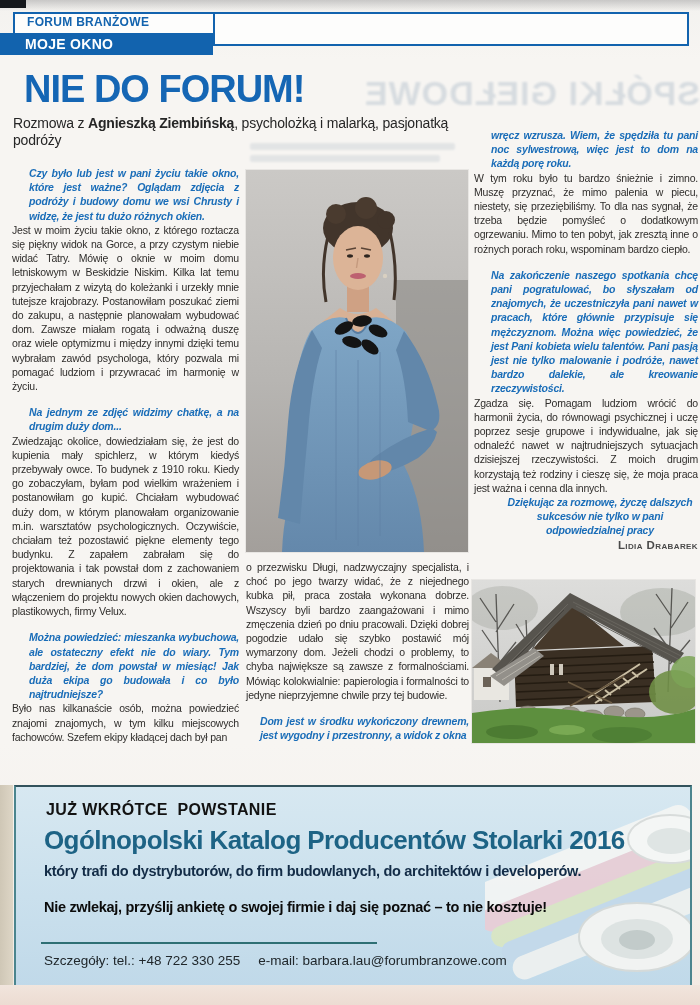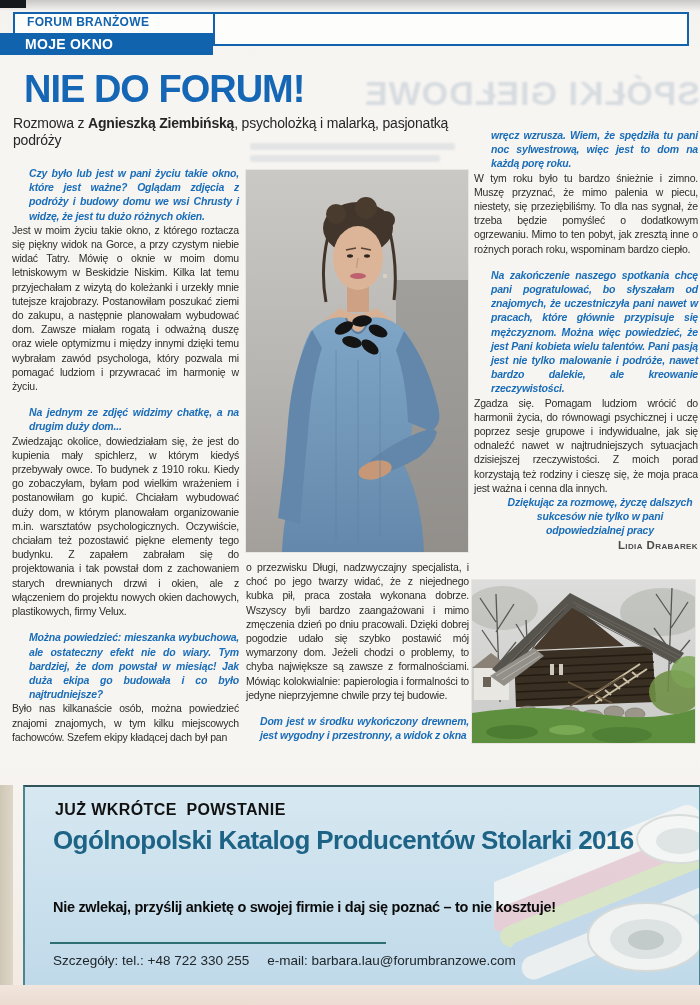--- a/index.html
+++ b/index.html
@@ -36,21 +36,21 @@
   .q{color:#1a6db8;font-weight:700;font-style:italic;padding-left:17px;}
   .col p + .q{margin-top:12px;}
   .col-mid .q{margin-top:11px;padding-left:14px;}
   .closing{margin-top:14px;color:#1a6db8;font-weight:700;font-style:italic;text-align:center;padding-left:28px;}
   .byline{margin-top:4px;text-align:right;font-variant:small-caps;font-weight:700;font-size:11.5px;color:#4a4a4a;letter-spacing:.4px;}
   
   .portrait{position:absolute;left:246px;top:170px;width:222px;height:382px;box-shadow:0 0 0 1px rgba(0,0,0,.06);}
   .barn{position:absolute;left:472px;top:580px;width:223px;height:163px;box-shadow:0 0 0 1px rgba(0,0,0,.06);}
   .portrait svg,.barn svg{display:block;width:100%;height:100%;}
   
-  .ad{position:absolute;left:23px;top:785px;width:678px;height:204px;box-sizing:border-box;
+  .ad{position:absolute;left:14px;top:785px;width:678px;height:204px;box-sizing:border-box;
       border:2px solid #4b858e;border-top-color:#32525c;
       background:linear-gradient(180deg,#d7e8f1 0%,#cae0ed 55%,#c0d9e9 100%);overflow:hidden;}
   .ad-mags{position:absolute;right:0;top:0;width:205px;height:194px;}
   .ad-kicker{position:absolute;left:30px;top:14px;font-size:16px;font-weight:700;color:#121212;letter-spacing:.4px;white-space:pre-wrap;}
   .ad-title{position:absolute;left:28px;top:38px;font-size:26px;font-weight:700;color:#1d6385;letter-spacing:-.6px;white-space:nowrap;}
   .ad-line1{position:absolute;left:28px;top:76px;font-size:14.5px;font-weight:700;color:#132c47;letter-spacing:-.3px;}
   .ad-line2{position:absolute;left:28px;top:112px;font-size:14.5px;font-weight:700;color:#0b0b0b;letter-spacing:-.3px;}
   .ad-divider{position:absolute;left:25px;top:155px;width:336px;height:2px;background:#2e6f74;}
   .ad-contact{position:absolute;left:28px;top:166px;font-size:13.5px;color:#20272b;}
   .ad-contact .email{margin-left:18px;}
@@ -150,21 +150,21 @@
 
   <div class="col col-mid">
     <p class="a">o przezwisku Długi, nadzwyczajny specjalista, i choć po jego twarzy widać, że z niejednego kubka pił, praca została wykonana dobrze. Wszyscy byli bardzo zaangażowani i mimo zmęczenia dzień po dniu pracowali. Dzięki dobrej pogodzie udało się szybko postawić mój wymarzony dom. Jeżeli chodzi o problemy, to chyba największe są zawsze z formalnościami. Mówiąc kolokwialnie: papierologia i formalności to jedyne nieprzyjemne chwile przy tej budowie.</p>
     <p class="q">Dom jest w środku wykończony drewnem, jest wygodny i przestronny, a widok z okna</p>
   </div>
 
   <div class="col col-right">
     <p class="q">wręcz wzrusza. Wiem, że spędziła tu pani noc sylwestrową, więc jest to dom na każdą porę roku.</p>
     <p class="a">W tym roku było tu bardzo śnieżnie i zimno. Muszę przyznać, że mimo palenia w piecu, niestety, się przeziębiliśmy. To dla nas sygnał, że trzeba będzie pomyśleć o dodatkowym ogrzewaniu. Mimo to ten pobyt, jak zresztą inne o rożnych porach roku, wspominam bardzo ciepło.</p>
     <p class="q">Na zakończenie naszego spotkania chcę pani pogratulować, bo słyszałam od znajomych, że uczestniczyła pani nawet w pracach, które głównie przypisuje się mężczyznom. Można więc powiedzieć, że jest Pani kobieta wielu talentów. Pani pasją jest nie tylko malowanie i podróże, nawet bardzo dalekie, ale kreowanie rzeczywistości.</p>
-    <p class="a">Zgadza się. Pomagam ludziom wrócić do harmonii życia, do równowagi psychicznej i uczę poprzez sesje grupowe i indywidualne, jak się odnaleźć nawet w najtrudniejszych sytuacjach dzisiejszej rzeczywistości. Z moich porad korzystają też rodziny i cieszę się, że moja praca jest ważna i cenna dla innych.</p>
+    <p class="a">Zgadza się. Pomagam ludziom wrócić do harmonii życia, do równowagi psychicznej i uczę poprzez sesje grupowe i indywidualne, jak się odnaleźć nawet w najtrudniejszych sytuacjach dzisiejszej rzeczywistości. Z moich drugim korzystają też rodziny i cieszę się, że moja praca jest ważna i cenna dla innych.</p>
     <p class="closing">Dziękując za rozmowę, życzę dalszych sukcesów nie tylko w pani odpowiedzialnej pracy</p>
     <p class="byline">Lidia Drabarek</p>
   </div>
 
   <div class="barn">
     <svg viewBox="0 0 223 163" aria-hidden="true">
       <defs>
         <linearGradient id="skyg" x1="0" y1="0" x2="0" y2="1">
           <stop offset="0" stop-color="#dddddb"></stop>
             <stop offset="1" stop-color="#c9c9c7"></stop>
@@ -254,20 +254,21 @@
         <rect x="2" y="140" width="224" height="24" rx="12" fill="#eef1f0"></rect>
       </g>
       <ellipse cx="185" cy="52" rx="42" ry="24" fill="#f4f6f5" stroke="#d8dcdb" stroke-width="2"></ellipse>
       <ellipse cx="186" cy="54" rx="24" ry="13" fill="#dfe5e4"></ellipse>
       <ellipse cx="152" cy="150" rx="58" ry="34" fill="#f1f3f2" stroke="#d5dad9" stroke-width="2"></ellipse>
       <ellipse cx="152" cy="152" rx="36" ry="20" fill="#dde3e2"></ellipse>
       <ellipse cx="152" cy="153" rx="18" ry="10" fill="#c2cbca"></ellipse>
     </svg>
     <div class="ad-kicker">JUŻ WKRÓTCE  POWSTANIE</div>
     <div class="ad-title">Ogólnopolski Katalog Producentów Stolarki 2016</div>
+    <div class="ad-line1">który trafi do dystrybutorów, do firm budowlanych, do architektów i developerów.</div>
     <div class="ad-line2">Nie zwlekaj, przyślij ankietę o swojej firmie i daj się poznać – to nie kosztuje!</div>
     <div class="ad-divider"></div>
     <div class="ad-contact">
       <span>Szczegóły: tel.: +48 722 330 255</span><span class="email">e-mail: barbara.lau@forumbranzowe.com</span>
     </div>
   </div>
 
   <div class="left-strip"></div>
   <div class="bottom-strip"></div>
 

